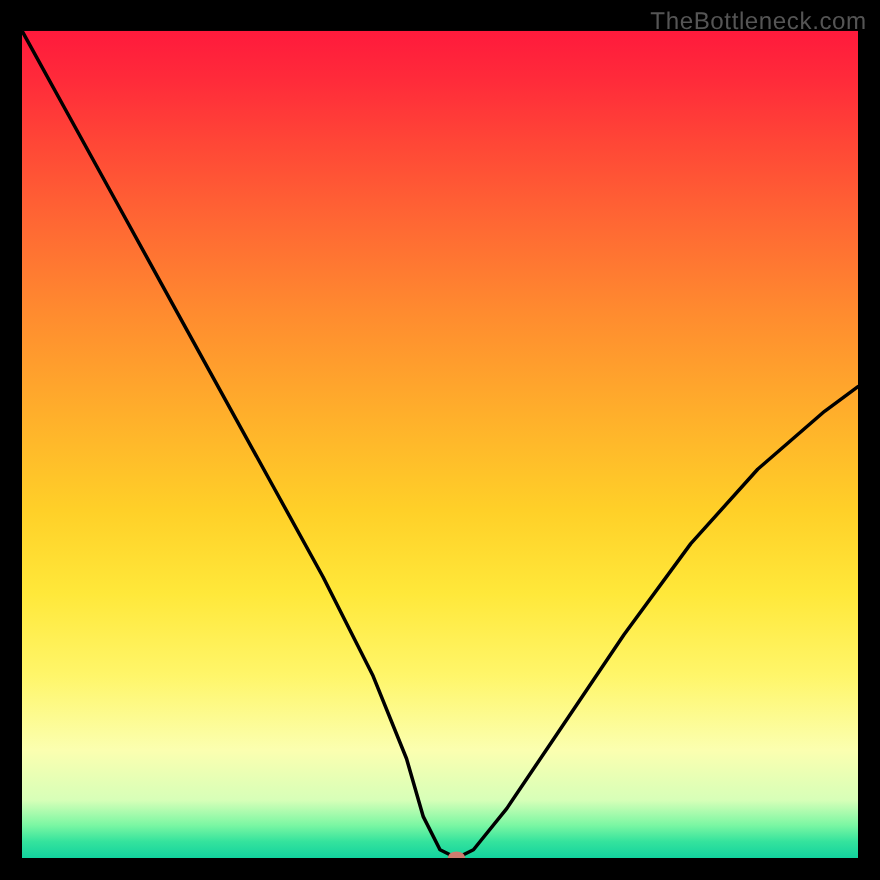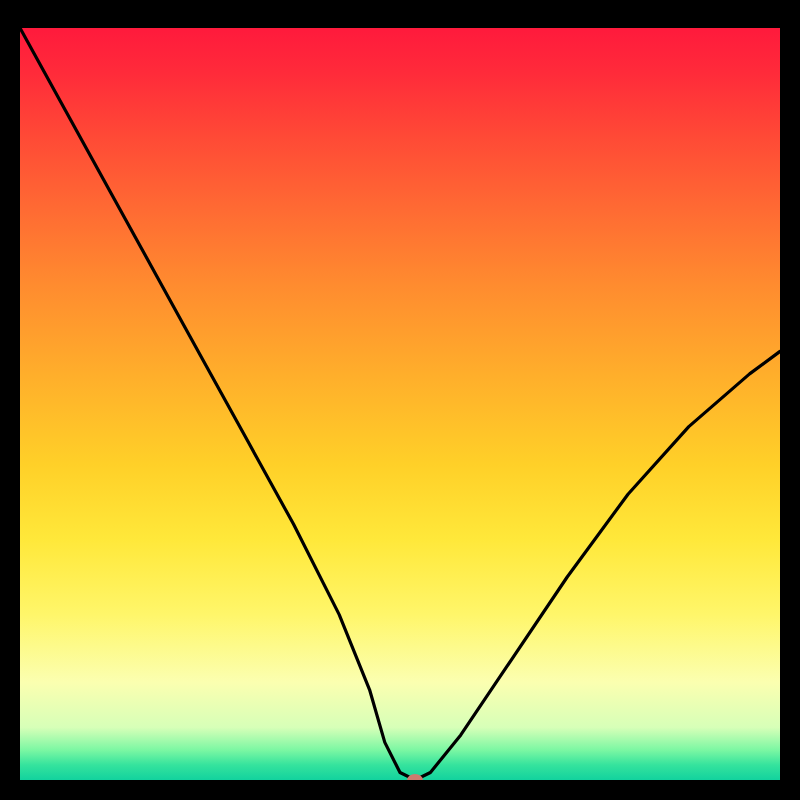--- a/index.html
+++ b/index.html
@@ -74,20 +74,21 @@
     height: 12px;
     border-radius: 50%;
     background: #cc7c6f;
     transform: translate(-50%, -50%);
   }
 </style>
 </head>
 <body>
 
 <div class="frame">
+  <div class="watermark">TheBottleneck.com</div>
 
   <div class="plot-area">
     <div class="gradient-bg"></div>
 
     <svg class="curve" viewBox="0 0 760 752" preserveAspectRatio="none">
       <path d="M0.0 0.0 L45.6 82.7 L91.2 165.4 L136.8 248.2 L182.4 330.9 L228.0 413.6 L273.6 496.3 L319.2 586.6 L349.6 661.8 L364.8 714.4 L380.0 744.5 L395.2 752.0 L410.4 744.5 L440.8 706.9 L486.4 639.2 L547.2 549.0 L608.0 466.2 L668.8 398.6 L729.6 345.9 L760.0 323.4"></path>
     </svg>
 
     <div class="marker" style="left:395.2px;top:752.0px;"></div>
   </div>

